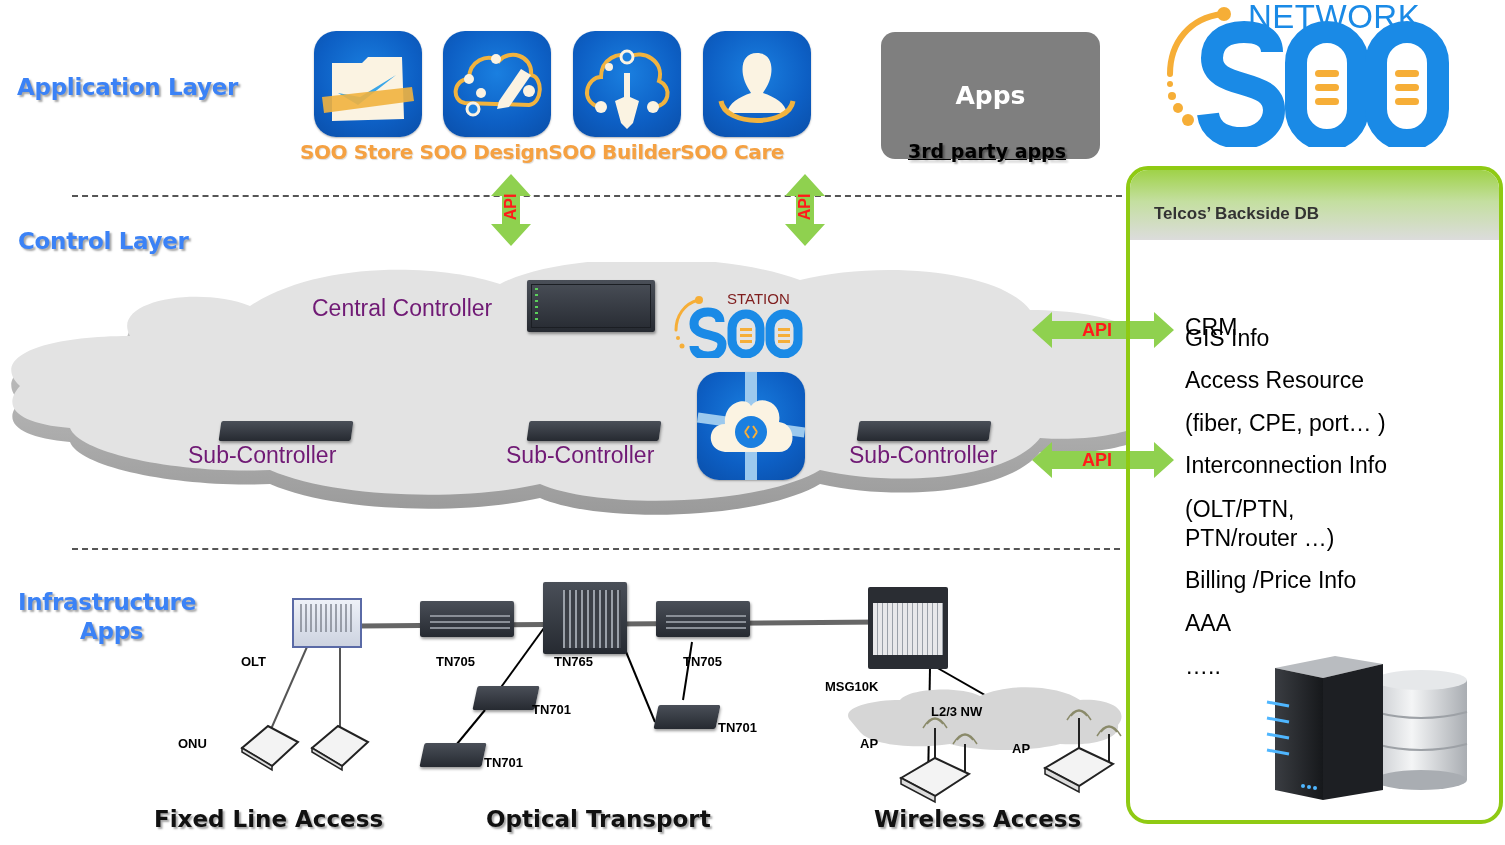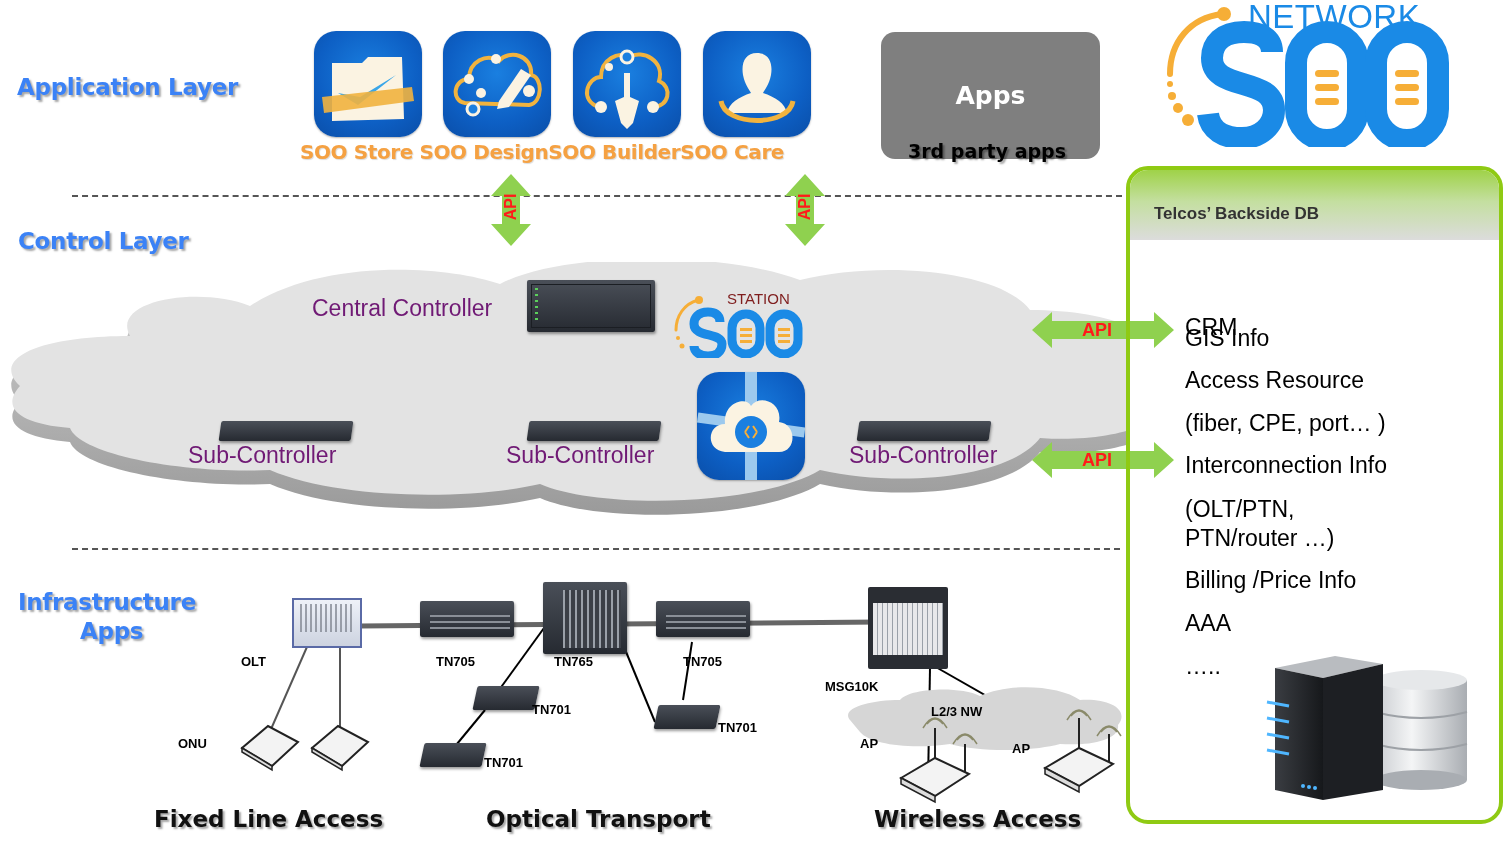--- a/index.html
+++ b/index.html
@@ -26,21 +26,21 @@
     font-weight: bold; font-size: 20px; color: #f5a142; white-space: nowrap; letter-spacing: -0.4px;
     text-shadow: 1px 1px 1px rgba(0,0,0,0.15);
   }
   .apps-box {
     position: absolute; left: 881px; top: 32px; width: 219px; height: 127px; border-radius: 14px;
     background: #7f7f7f; color: #fff; font-family: "DejaVu Sans", sans-serif; font-weight: bold;
     font-size: 25px; display: flex; align-items: center; justify-content: center;
   }
   .third-party {
     position: absolute; left: 908px; top: 140px; font-family: "DejaVu Sans", sans-serif;
-    font-weight: bold; font-size: 19px; text-shadow: 2px 2px 2px rgba(0,0,0,0.35);
+    font-weight: bold; font-size: 19px; text-shadow: 2px 2px 2px rgba(0,0,0,0.35); text-decoration: underline;
   }
   .logo-network { position: absolute; left: 1248px; top: -2px; font-size: 33px; color: #1a8ae6; letter-spacing: 0.5px; }
   .api-v { position: absolute; width: 40px; height: 72px; }
   .api-h { position: absolute; width: 142px; height: 36px; }
   .api-text-v {
     position: absolute; color: #ff1a1a; font-weight: bold; font-size: 16px;
     transform: rotate(-90deg); transform-origin: center; white-space: nowrap;
   }
   .api-text-h { position: absolute; color: #ff1a1a; font-weight: bold; font-size: 18px; }
   .db-panel {

